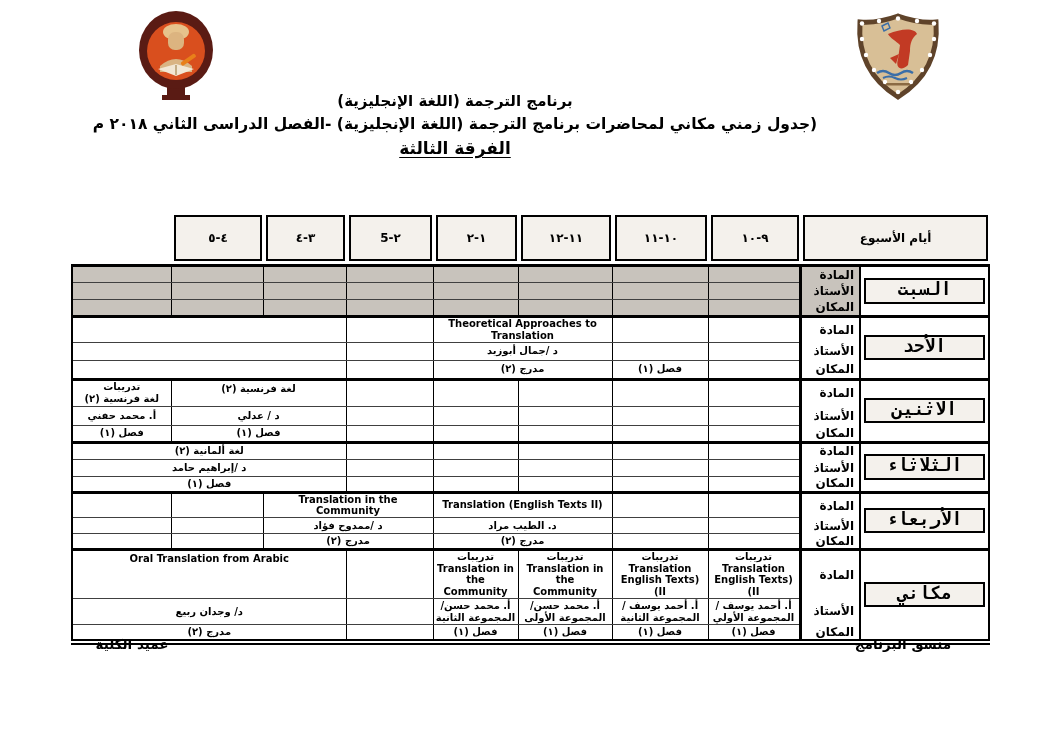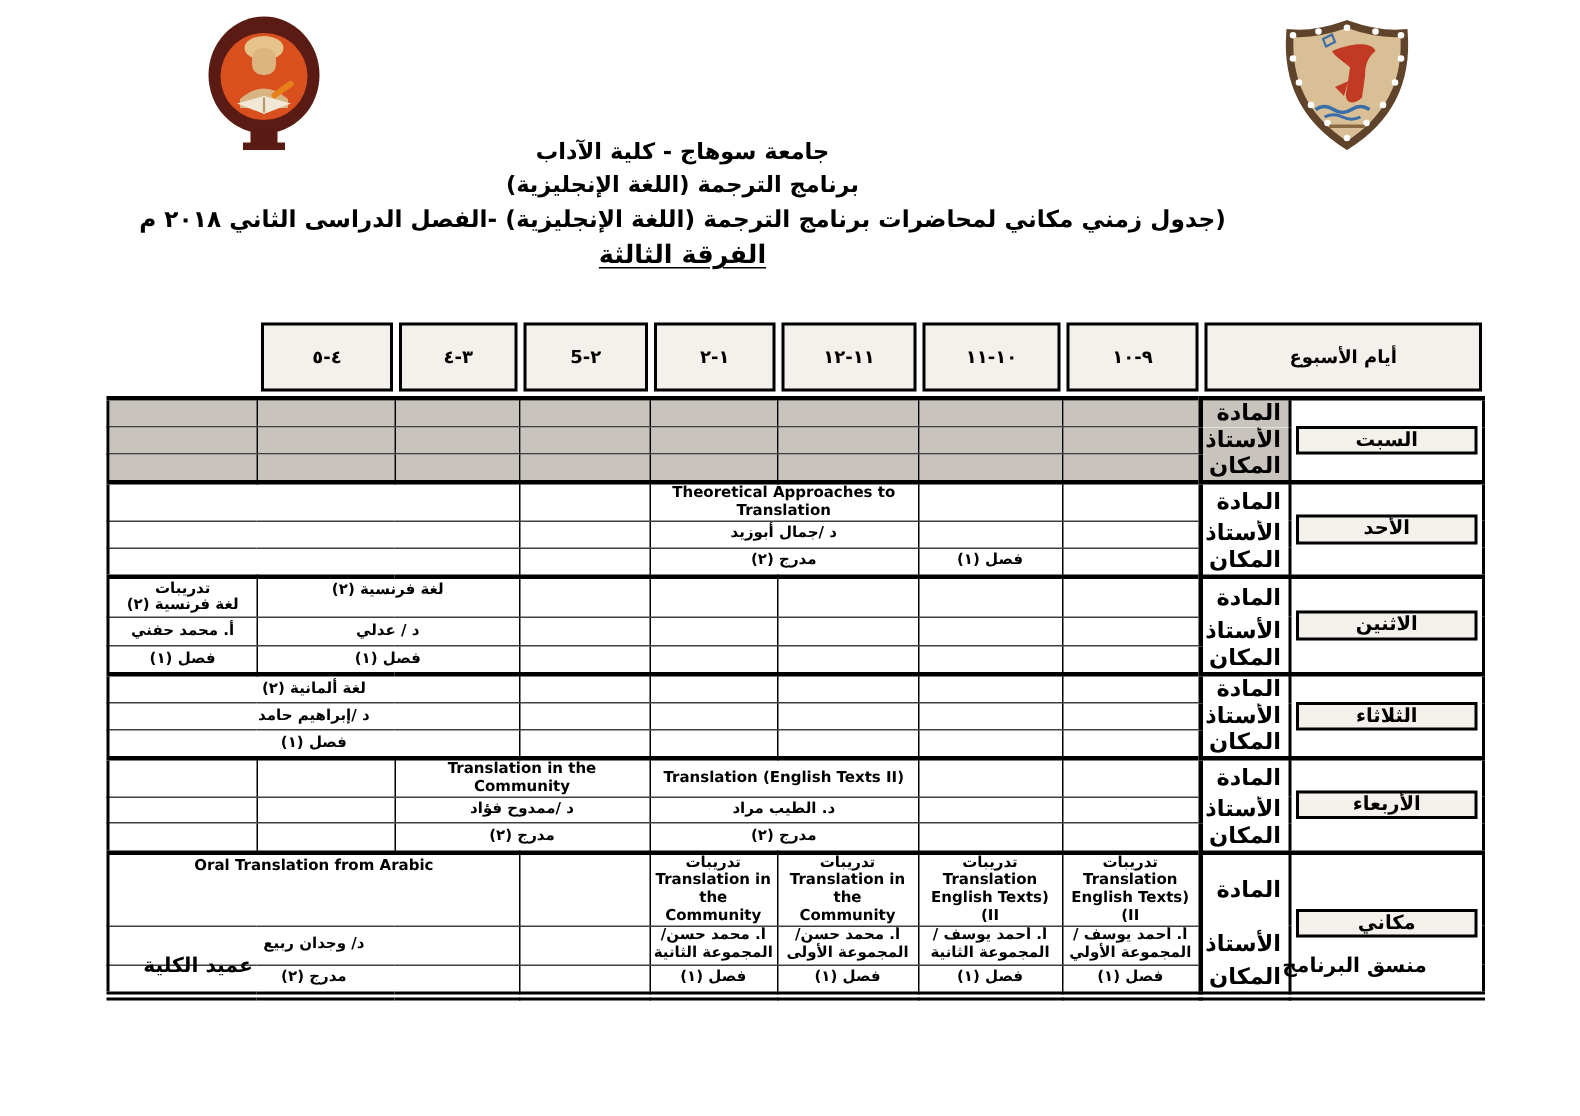--- a/index.html
+++ b/index.html
@@ -19,24 +19,24 @@
 
   .sched{position:absolute;top:214px;left:69px;width:921px;direction:rtl;}
   .head-grid{display:grid;grid-template-columns:189px 92px 96px 94px 85px 87px 83px 92px 99px;height:48px;margin-bottom:2px;direction:rtl;}
   .hbox{margin:1px 2px;border:2px solid #000;background:#f4f1ec;display:flex;align-items:center;justify-content:center;font-size:12px;}
 
   table.grid{border-collapse:collapse;table-layout:fixed;width:917px;border:2px solid #000;border-bottom:6px double #000;background:#fff;direction:rtl;}
   tbody{border-top:3px solid #000;}
   td{border:1px solid #000;border-top:1px solid #404040;border-bottom:1px solid #404040;
      padding:0 2px;text-align:center;vertical-align:middle;font-size:10px;line-height:1.18;overflow:hidden;}
   td.lbl{border-left:3px solid #000;border-right:2px solid #000;border-top:none;border-bottom:none;
-     font-size:15px;text-align:right;padding-right:5px;padding-left:1px;}
+     font-size:12px;text-align:right;padding-right:5px;padding-left:1px;}
   td.day{border-left:2px solid #000;border-right:2px solid #000;border-top:none;border-bottom:none;padding:2px 3px;background:#fff;}
   .daybox{border:2px solid #000;background:#f4f1ec;height:100%;box-sizing:border-box;
-     display:flex;align-items:center;justify-content:center;font-size:13px;}
+     display:flex;align-items:center;justify-content:center;font-size:18px;font-family:Liberation Mono, monospace;}
   td.g{background:#c8c3bc;}
   .ml{white-space:pre-line;}
   .top{vertical-align:top;padding-top:2px;}
   .en{font-size:10px;}
 
   tbody.sat tr{height:17px;}
   tbody.sun tr:nth-child(1){height:18px;} tbody.sun tr:nth-child(2){height:18px;} tbody.sun tr:nth-child(3){height:19px;}
   tbody.mon tr:nth-child(1){height:27px;} tbody.mon tr:nth-child(2){height:19px;} tbody.mon tr:nth-child(3){height:17px;}
   tbody.tue tr:nth-child(1){height:17px;} tbody.tue tr:nth-child(2){height:17px;} tbody.tue tr:nth-child(3){height:16px;}
   tbody.wed tr:nth-child(1){height:15px;} tbody.wed tr:nth-child(2){height:16px;} tbody.wed tr:nth-child(3){height:15px;}
@@ -86,21 +86,20 @@
     <path d="M36,21 C50,15 63,15 65,21 C60,25 58,30 58,38 L56,52 C50,58 43,56 46,46 L48,32 C44,28 38,25 36,21 Z" fill="#c23a24"></path>
     <path d="M38,45 L47,41 L44,51 Z" fill="#c23a24"></path>
     <path d="M25,60 Q31,56 37,60 T49,60 T61,60" stroke="#3a6ea8" stroke-width="2.4" fill="none"></path>
     <path d="M31,65 Q37,62 43,65 T55,65" stroke="#3a6ea8" stroke-width="2" fill="none"></path>
     <rect x="34" y="70" width="24" height="2.4" rx="1" fill="#8a6a43"></rect>
     <path d="M30,13 L36,10 L38,15 L32,18 Z" fill="none" stroke="#3a6ea8" stroke-width="1.4"></path>
   </svg>
 </div>
 
 <div class="titles">
-  <div class="t-line">جامعة سوهاج - كلية الآداب</div>
   <div class="t-line">برنامج الترجمة (اللغة الإنجليزية)</div>
   <div class="t-line3">(جدول زمني مكاني لمحاضرات برنامج الترجمة (اللغة الإنجليزية) -الفصل الدراسى الثاني ٢٠١٨ م</div>
   <div class="t-grade">الفرقة الثالثة</div>
 </div>
 
 <div class="sched">
 
   <div class="head-grid">
     <div class="hbox">أيام الأسبوع</div>
     <div class="hbox">٩-١٠</div>

